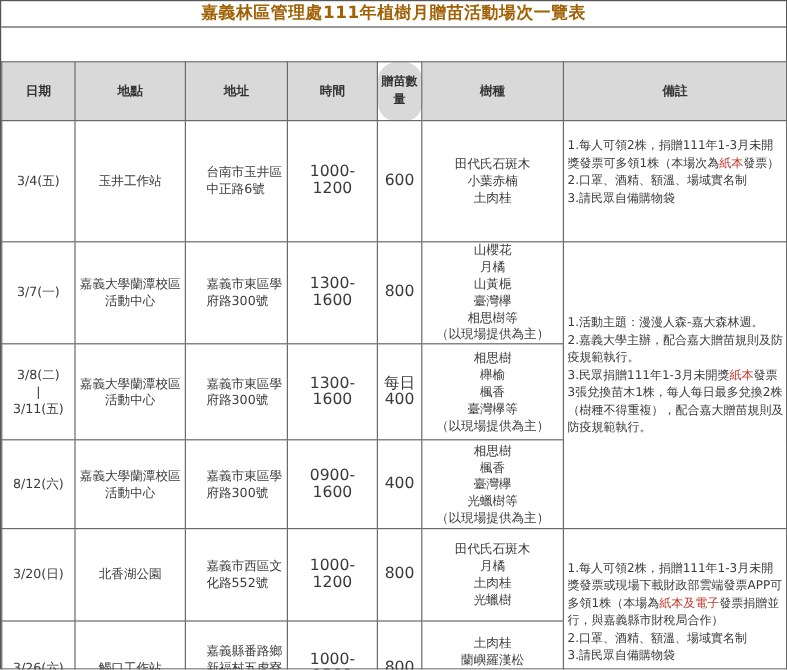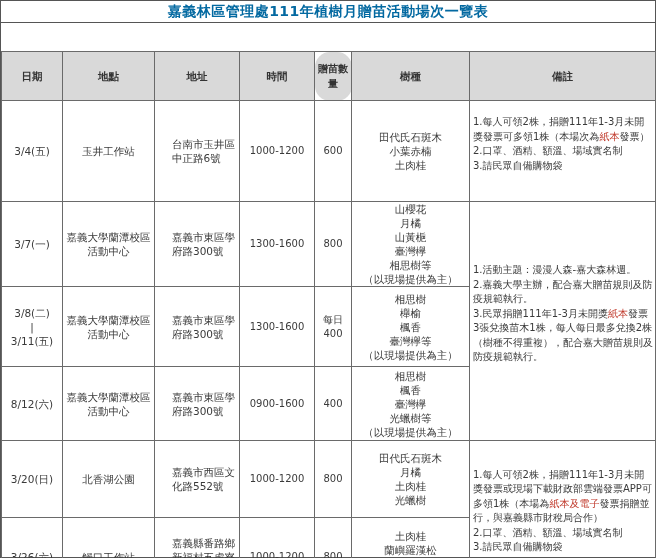--- a/index.html
+++ b/index.html
@@ -1,27 +1,27 @@
 <!DOCTYPE html>
 <html><head>
 <meta charset="utf-8">
 <style>
   html, body { margin: 0; padding: 0; background: #ffffff; }
   body { width: 656px; height: 558px; overflow: hidden; font-family: "DejaVu Sans", "Liberation Sans", sans-serif; color: #3a3a3a; }
   .wrap { position: relative; width: 654px; height: 556px; border: 1px solid #555; box-sizing: content-box; }
-  .title { height: 21px; line-height: 21px; text-align: center; font-size: 14px; font-weight: bold; color: #0369a1; border-bottom: 1px solid #555; letter-spacing: 0.5px; }
+  .title { height: 21px; line-height: 21px; text-align: center; font-size: 14px; font-weight: bold; color: #a16207; border-bottom: 1px solid #555; letter-spacing: 0.5px; }
   table { border-collapse: collapse; table-layout: fixed; width: 654px; margin-top: 28px; }
   td, th { border: 1px solid #6a6a6a; font-size: 10.5px; line-height: 14px; padding: 0 2px; vertical-align: middle; }
   th { background: #d9d9d9; font-weight: bold; color: #333; font-size: 10.5px; height: 48px; text-align: center; }
   td.c { text-align: center; }
   td.addr { text-align: left; padding-left: 17px; }
   .lines span { display: block; }
   td.note { text-align: left; font-size: 10px; line-height: 14.5px; padding: 0 2px 14px 3px; vertical-align: middle; }
   td.note span.part-red { color: #c0392b; }
-  .num { font-size: 10px; }
+  .num { font-size: 13px; }
   tr.r1 td { height: 86px; }
   tr.r2 td { height: 82px; }
   tr.r3 td { height: 79px; }
   tr.r4 td { height: 73px; }
   tr.r5 td { height: 76px; }
   tr.r6 td { height: 77px; }
   .note-line { display: block; }
 </style>
 </head>
 <body>

